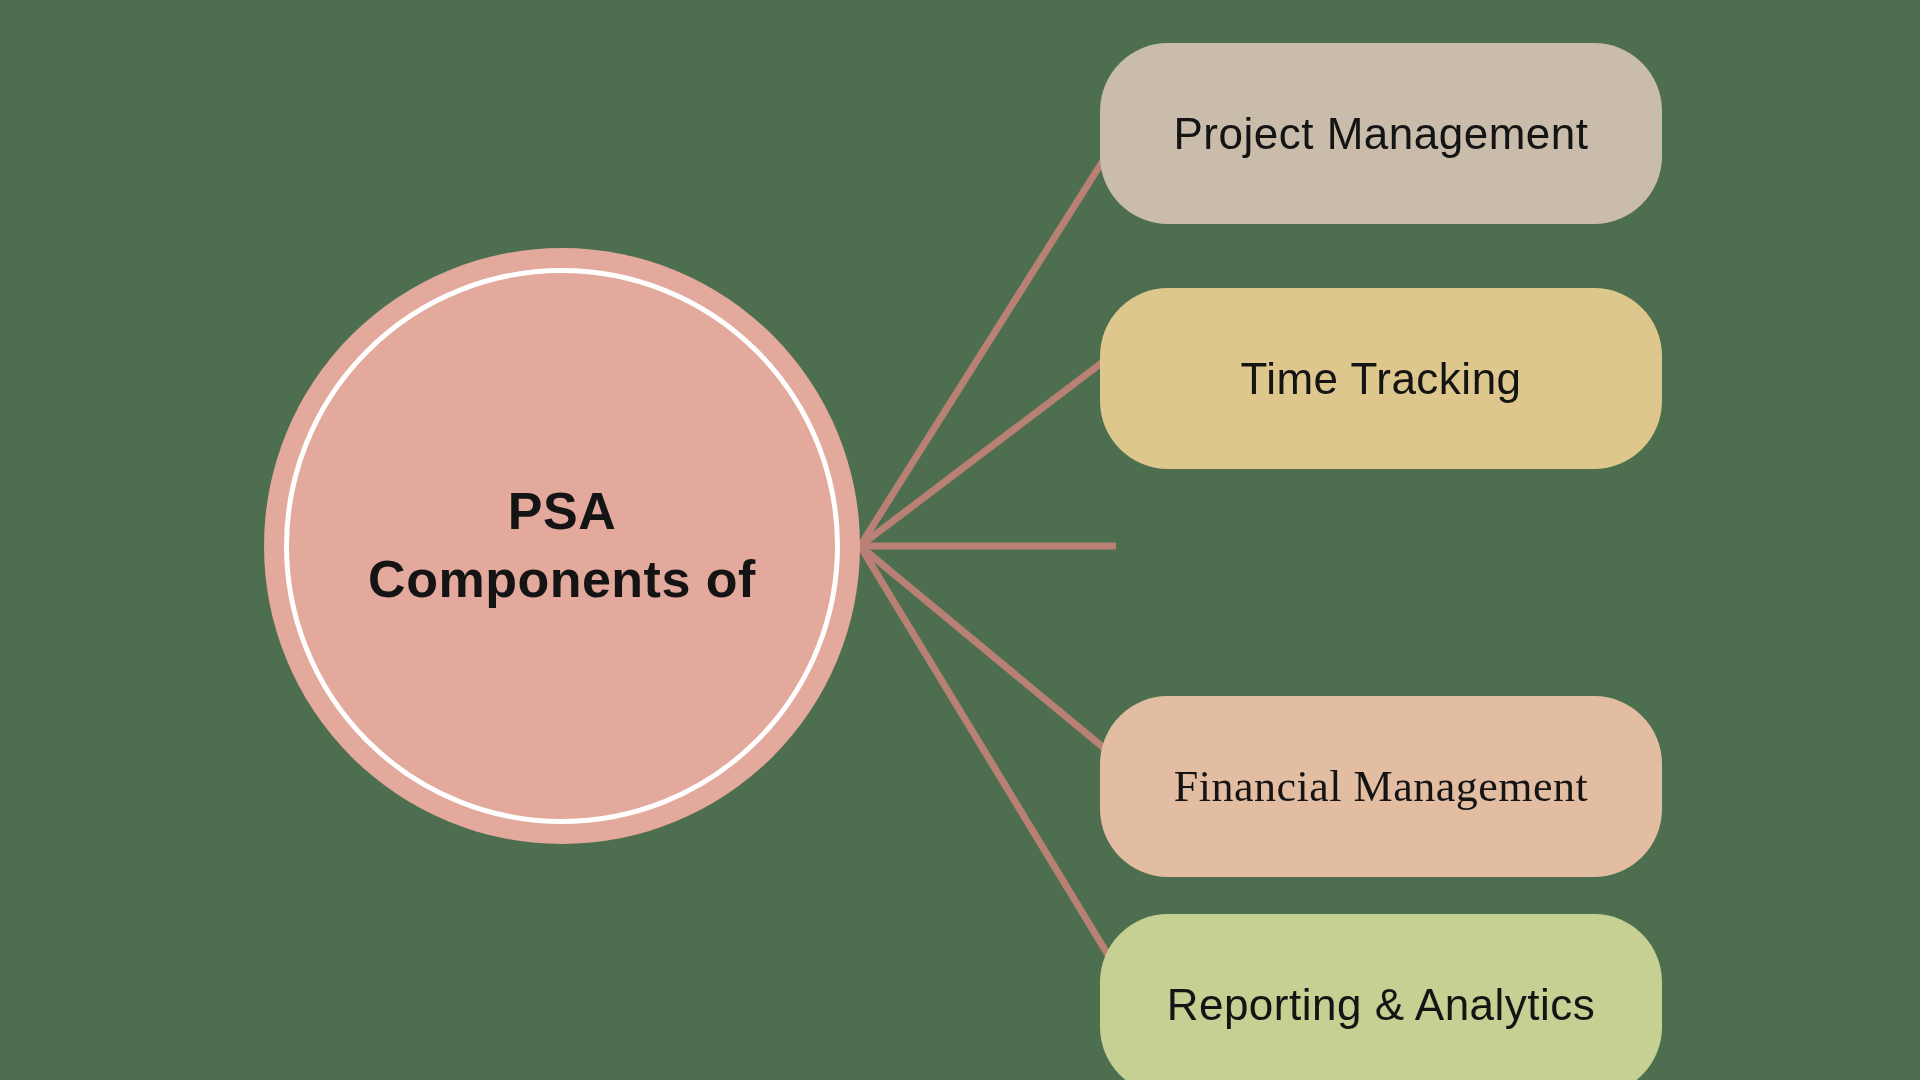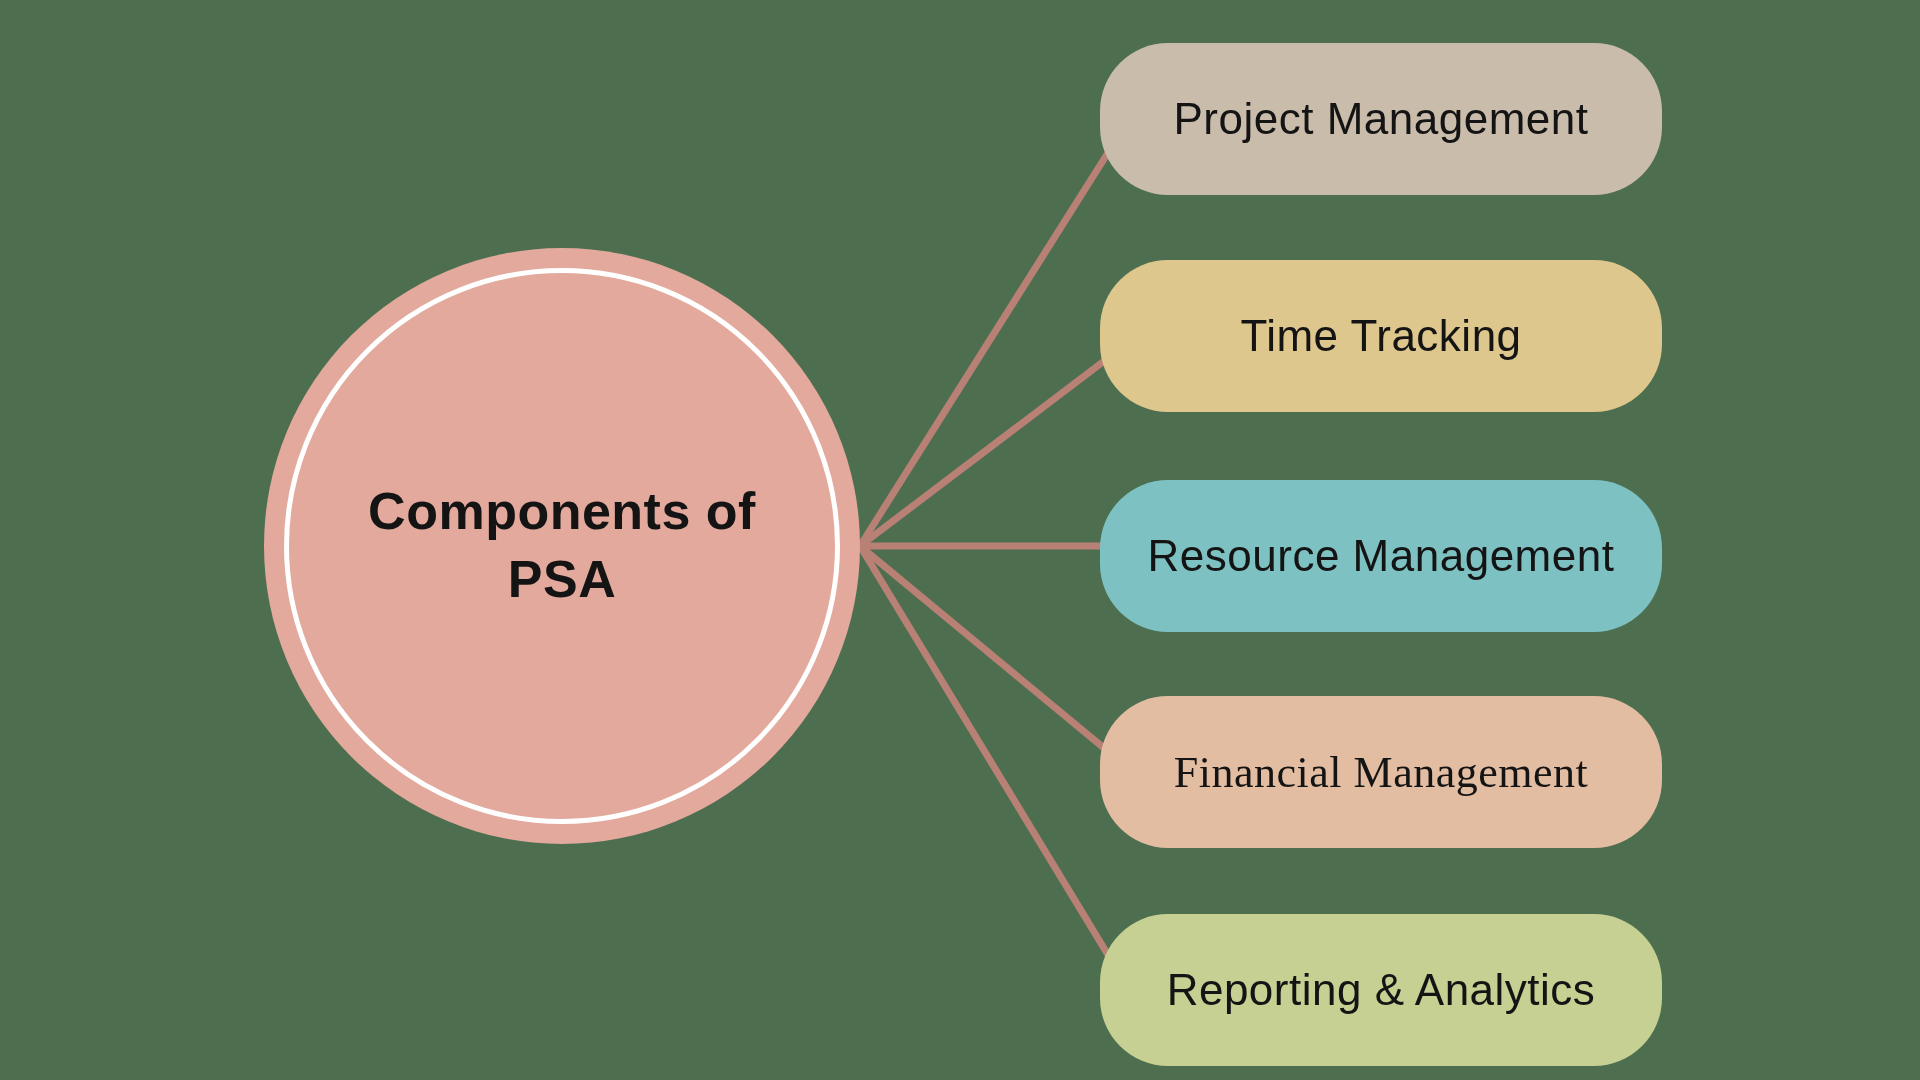--- a/index.html
+++ b/index.html
@@ -48,21 +48,21 @@
     text-align: center;
     font-weight: bold;
     font-size: 52px;
     line-height: 1.3;
     letter-spacing: 0.5px;
   }
   .node {
     position: absolute;
     left: 1100px;
     width: 562px;
-    height: 152px;
+    height: 181px;
     border-radius: 68px;
     display: flex;
     align-items: center;
     justify-content: center;
     font-size: 44px;
     letter-spacing: 0.5px;
   }
   .node-0 { top: 43px; }
   .node-1 { top: 260px; }
   .node-2 { top: 480px; }
@@ -78,33 +78,30 @@
       <line x1="860" y1="546" x2="1116" y2="140" stroke="#b98176" stroke-width="7"></line>
       <line x1="860" y1="546" x2="1116" y2="352" stroke="#b98176" stroke-width="7"></line>
       <line x1="860" y1="546" x2="1116" y2="546" stroke="#b98176" stroke-width="7"></line>
       <line x1="860" y1="546" x2="1116" y2="758" stroke="#b98176" stroke-width="7"></line>
       <line x1="860" y1="546" x2="1116" y2="968" stroke="#b98176" stroke-width="7"></line>
     </svg>
 
   <div class="center-circle" style="background: rgb(226, 169, 156);">
     <div class="center-ring" style="border-color: rgb(255, 255, 255);"></div>
     <div class="center-label">
+      <div>PSA</div>
       <div>Components of</div>
-      <div>PSA</div>
     </div>
   </div>
 
   <div class="node node-0" style="background: rgb(201, 188, 171);">
     <span>Project Management</span>
   </div>
-  <div class="node node-1" style="background: rgb(221, 199, 141);">
+  <div class="node node-1" style="background: rgb(221, 199, 141); margin-top: 28px;">
     <span>Time Tracking</span>
-  </div>
-  <div class="node node-2" style="background: rgb(126, 193, 195);">
-    <span>Resource Management</span>
   </div>
   <div class="node node-3" style="background: rgb(227, 189, 162); font-family: Liberation Serif, serif;">
     <span>Financial Management</span>
   </div>
   <div class="node node-4" style="background: rgb(198, 208, 146);">
     <span>Reporting &amp; Analytics</span>
   </div>
 
 </div>
 

